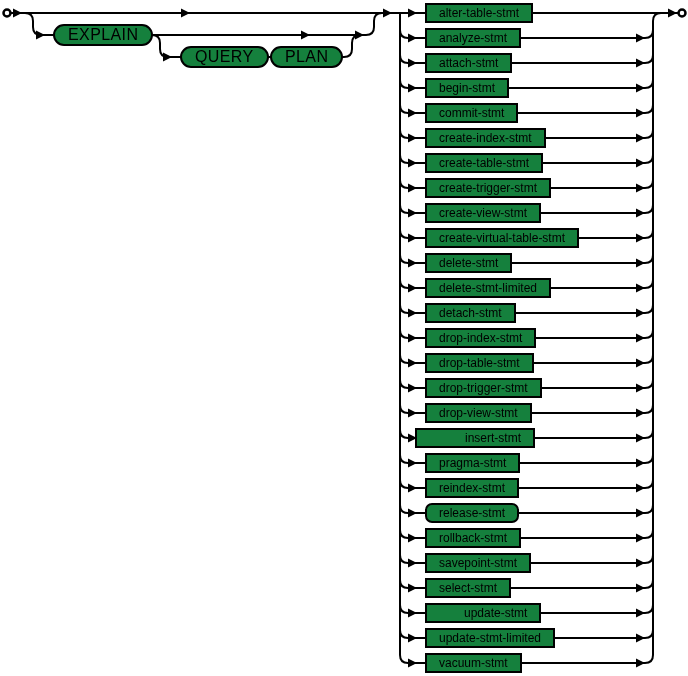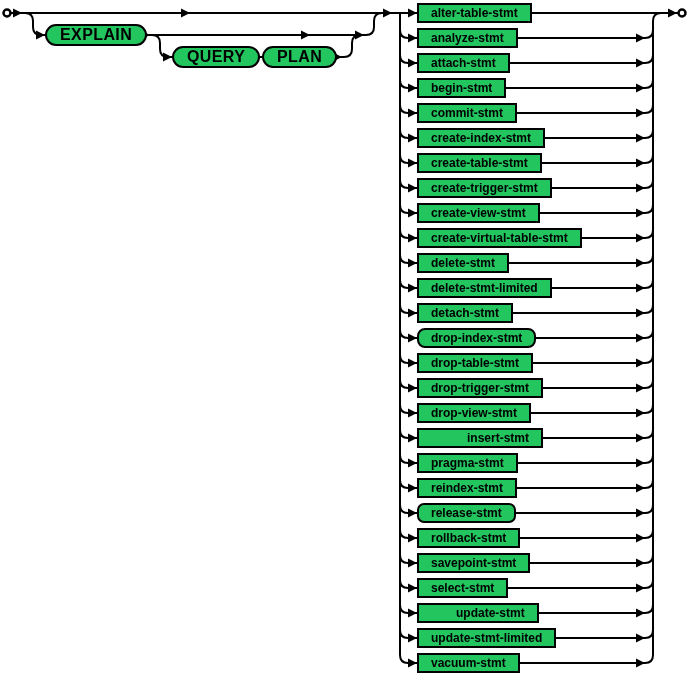--- a/index.html
+++ b/index.html
@@ -3,22 +3,22 @@
 <meta charset="utf-8">
 <style>
   html,body { margin:0; padding:0; background:#ffffff; }
   .diagram {
     position:relative; width:688px; height:676px; background:#ffffff;
     font-family:"Liberation Sans", sans-serif; overflow:hidden;
   }
   .skeleton { position:absolute; left:0; top:0; z-index:1; }
   .node {
     position:absolute; display:flex; align-items:center; justify-content:center;
-    background:#22c55e; border:2px solid #000; color:#000;
-    font-weight:bold; white-space:nowrap; z-index:2; box-sizing:border-box;
+    background:#15803d; border:2px solid #000; color:#000;
+    font-weight:normal; white-space:nowrap; z-index:2; box-sizing:border-box;margin-left:8px;
   }
   .pill { height:22px; border-radius:11px; padding:0 13px; font-size:16px; letter-spacing:.4px; }
   .box  { height:20px; padding:0 12px; font-size:12px; }
 </style>
 </head>
 <body>
 
 <div class="diagram">
   <svg class="skeleton" id="skeleton" width="688" height="676" viewBox="0 0 688 676">
       <g fill="none" stroke="#000000" stroke-width="2">
@@ -194,25 +194,25 @@
       <div class="box node" style="left: 417px; top: 78px;">begin-stmt</div>
       <div class="box node" style="left: 417px; top: 103px;">commit-stmt</div>
       <div class="box node" style="left: 417px; top: 128px;">create-index-stmt</div>
       <div class="box node" style="left: 417px; top: 153px;">create-table-stmt</div>
       <div class="box node" style="left: 417px; top: 178px;">create-trigger-stmt</div>
       <div class="box node" style="left: 417px; top: 203px;">create-view-stmt</div>
       <div class="box node" style="left: 417px; top: 228px;">create-virtual-table-stmt</div>
       <div class="box node" style="left: 417px; top: 253px;">delete-stmt</div>
       <div class="box node" style="left: 417px; top: 278px;">delete-stmt-limited</div>
       <div class="box node" style="left: 417px; top: 303px;">detach-stmt</div>
-      <div class="box node" style="left: 417px; top: 328px; border-radius: 8px;">drop-index-stmt</div>
+      <div class="box node" style="left: 417px; top: 328px;">drop-index-stmt</div>
       <div class="box node" style="left: 417px; top: 353px;">drop-table-stmt</div>
       <div class="box node" style="left: 417px; top: 378px;">drop-trigger-stmt</div>
       <div class="box node" style="left: 417px; top: 403px;">drop-view-stmt</div>
-      <div class="box node" style="left: 417px; top: 428px; padding-left: 48px;">insert-stmt</div>
+      <div class="box node" style="left: 407px; top: 428px; padding-left: 48px;">insert-stmt</div>
       <div class="box node" style="left: 417px; top: 453px;">pragma-stmt</div>
       <div class="box node" style="left: 417px; top: 478px;">reindex-stmt</div>
       <div class="box node" style="left: 417px; top: 503px; border-radius: 7px;">release-stmt</div>
       <div class="box node" style="left: 417px; top: 528px;">rollback-stmt</div>
       <div class="box node" style="left: 417px; top: 553px;">savepoint-stmt</div>
       <div class="box node" style="left: 417px; top: 578px;">select-stmt</div>
       <div class="box node" style="left: 417px; top: 603px; padding-left: 37px;">update-stmt</div>
       <div class="box node" style="left: 417px; top: 628px;">update-stmt-limited</div>
       <div class="box node" style="left: 417px; top: 653px;">vacuum-stmt</div>
     </div>

